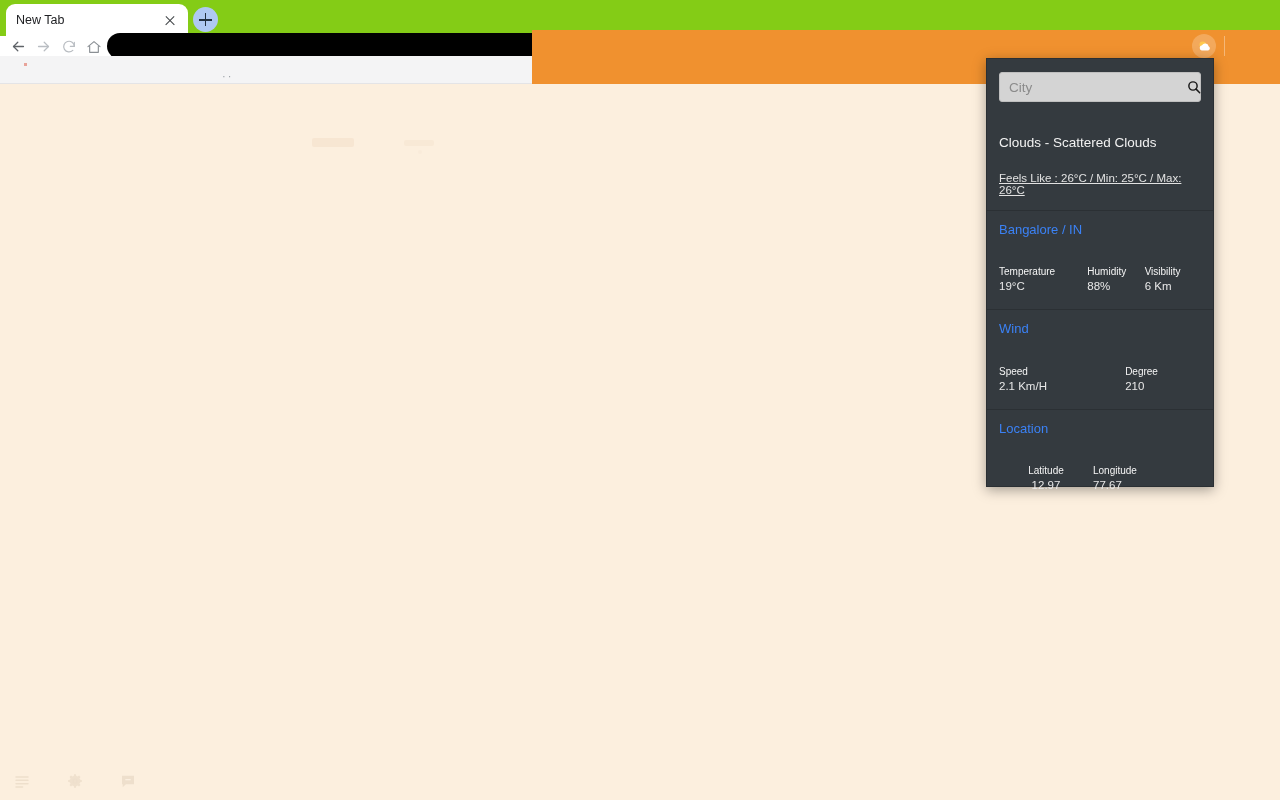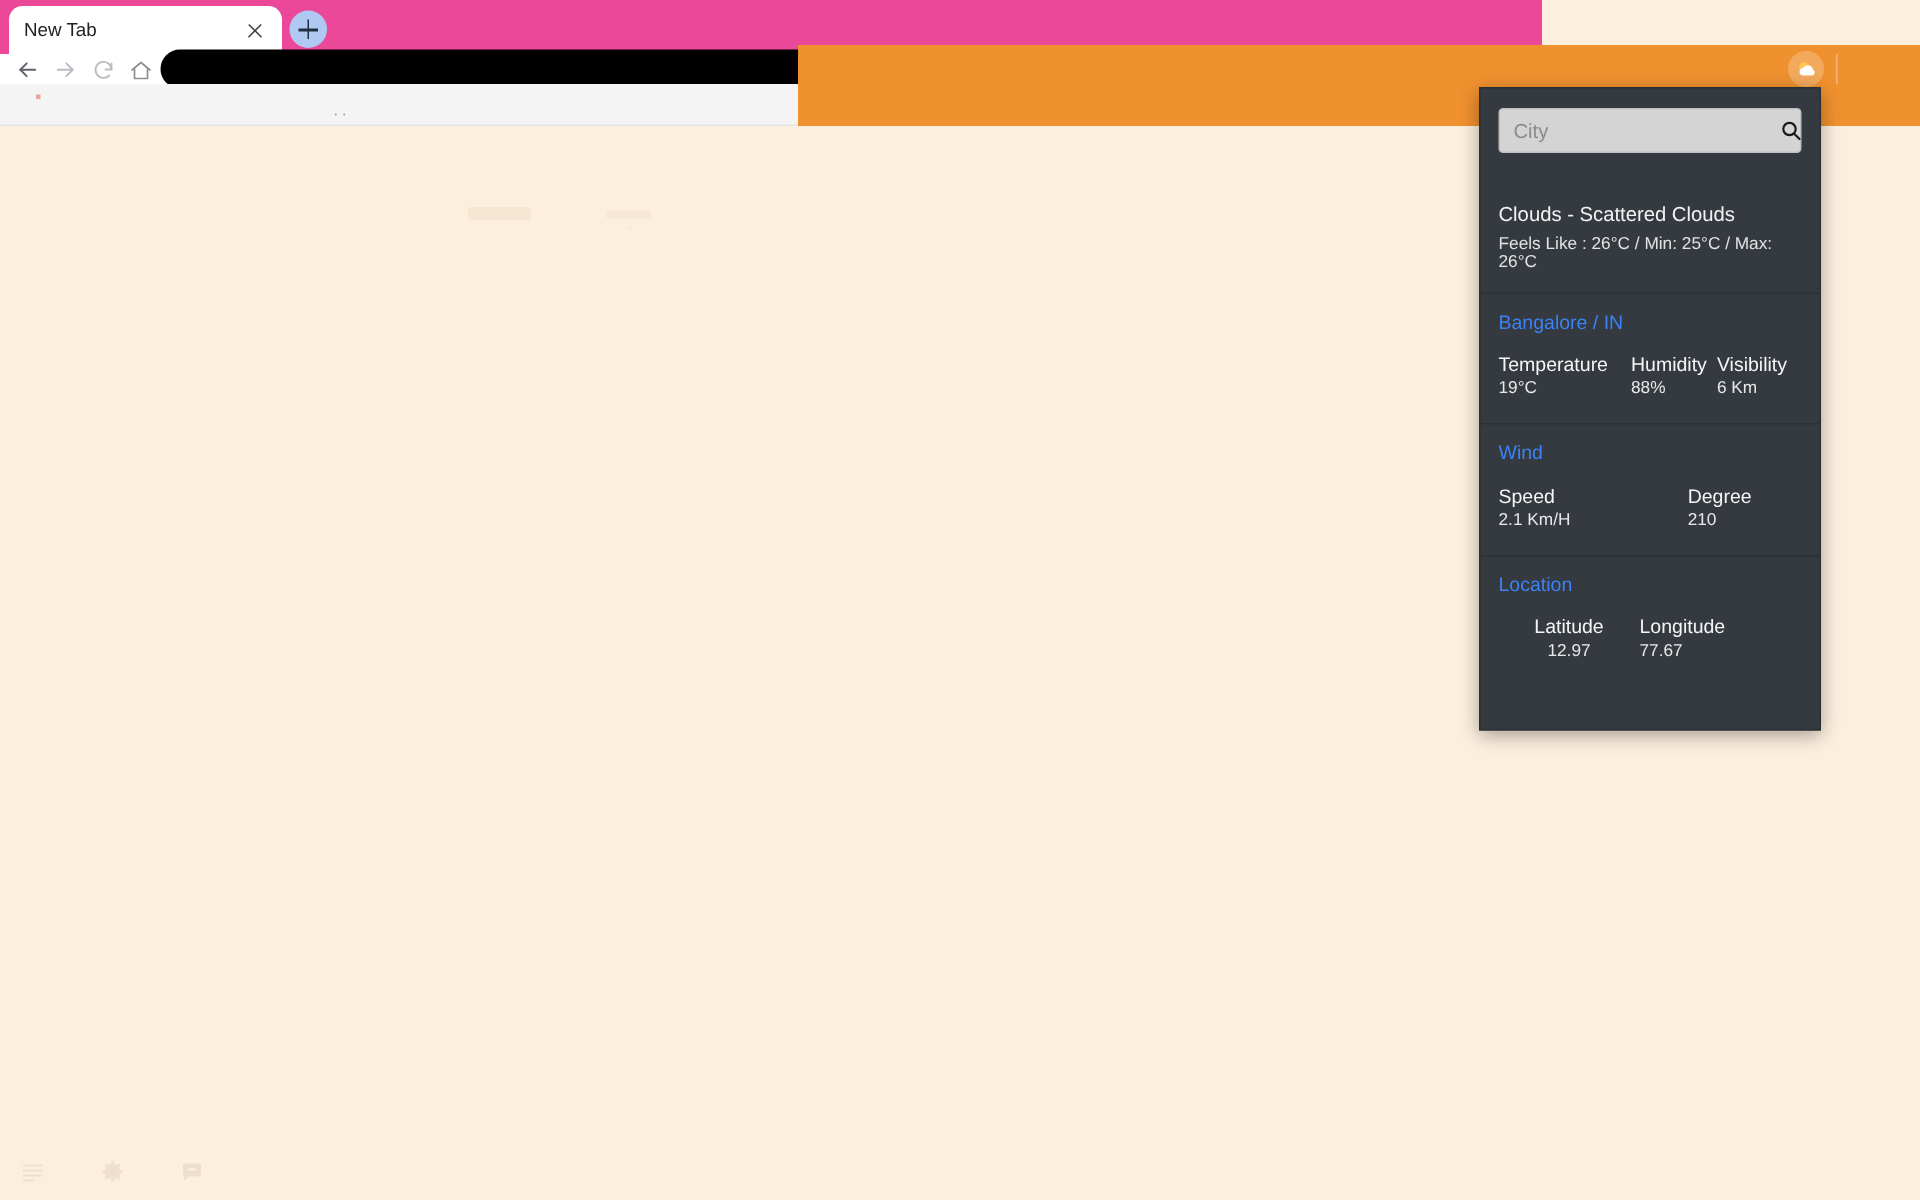--- a/index.html
+++ b/index.html
@@ -5,22 +5,22 @@
   * { margin:0; padding:0; box-sizing:border-box; }
   html, body {
     width:1280px; height:800px;
     font-family:"Liberation Sans", sans-serif;
     overflow:hidden;
     background:#FCEFDE;
   }
 
   
   .tabstrip{
-    position:absolute; left:0; top:0; width:1028px; height:36px;
-    background:#ec4899;
+    position:absolute; left:0; top:0; width:1280px; height:36px;
+    background:#84cc16;
   }
   .tab{
     position:absolute; left:6px; top:4px; width:182px; height:32px;
     background:#FFFFFF; border-radius:9px 9px 0 0;
     display:flex; align-items:center; padding:0 10px;
   }
   .tab-title{
     font-size:12.5px; color:#202124; flex:1;
     white-space:nowrap; overflow:hidden; text-overflow:ellipsis;
   }
@@ -138,30 +138,30 @@
   }
   .search-input::placeholder{ color:#8B8B8B; }
   .search-btn{
     width:18px; height:18px; border:0; background:transparent;
     cursor:pointer; display:flex; align-items:center; justify-content:center;
     padding:0;
   }
 
   .cond-block{ padding:31px 12px 0 12px; }
   .cond-main{ font-size:13.5px; color:#F2F2F2; line-height:1.45; }
-  .cond-sub{ font-size:11.5px; color:#E2E2E2; margin-top:4px; }
+  .cond-sub{ font-size:11.5px; color:#E2E2E2; margin-top:19px;text-decoration:underline; }
 
   .sec{
     margin-top:14px; border-top:1px solid #2B3034; padding:9px 12px 0 12px;
   }
   .sec-title{
     font-size:13px; color:#3B82F6; line-height:1.5;
   }
   .grid{ display:flex; margin-top:11px; padding-bottom:3px; }
-  .cell-lbl{ font-size:13px; color:#F5F5F5; }
+  .cell-lbl{ font-size:10px; color:#F5F5F5;margin-top:16px; }
   .cell-val{ font-size:11.5px; color:#E8E8E8; margin-top:3px; }
 </style>
 </head>
 <body>
 
 <div class="tabstrip">
   <div class="tab">
     <span class="tab-title">New Tab</span>
     <span class="tab-close"></span>
   </div>

